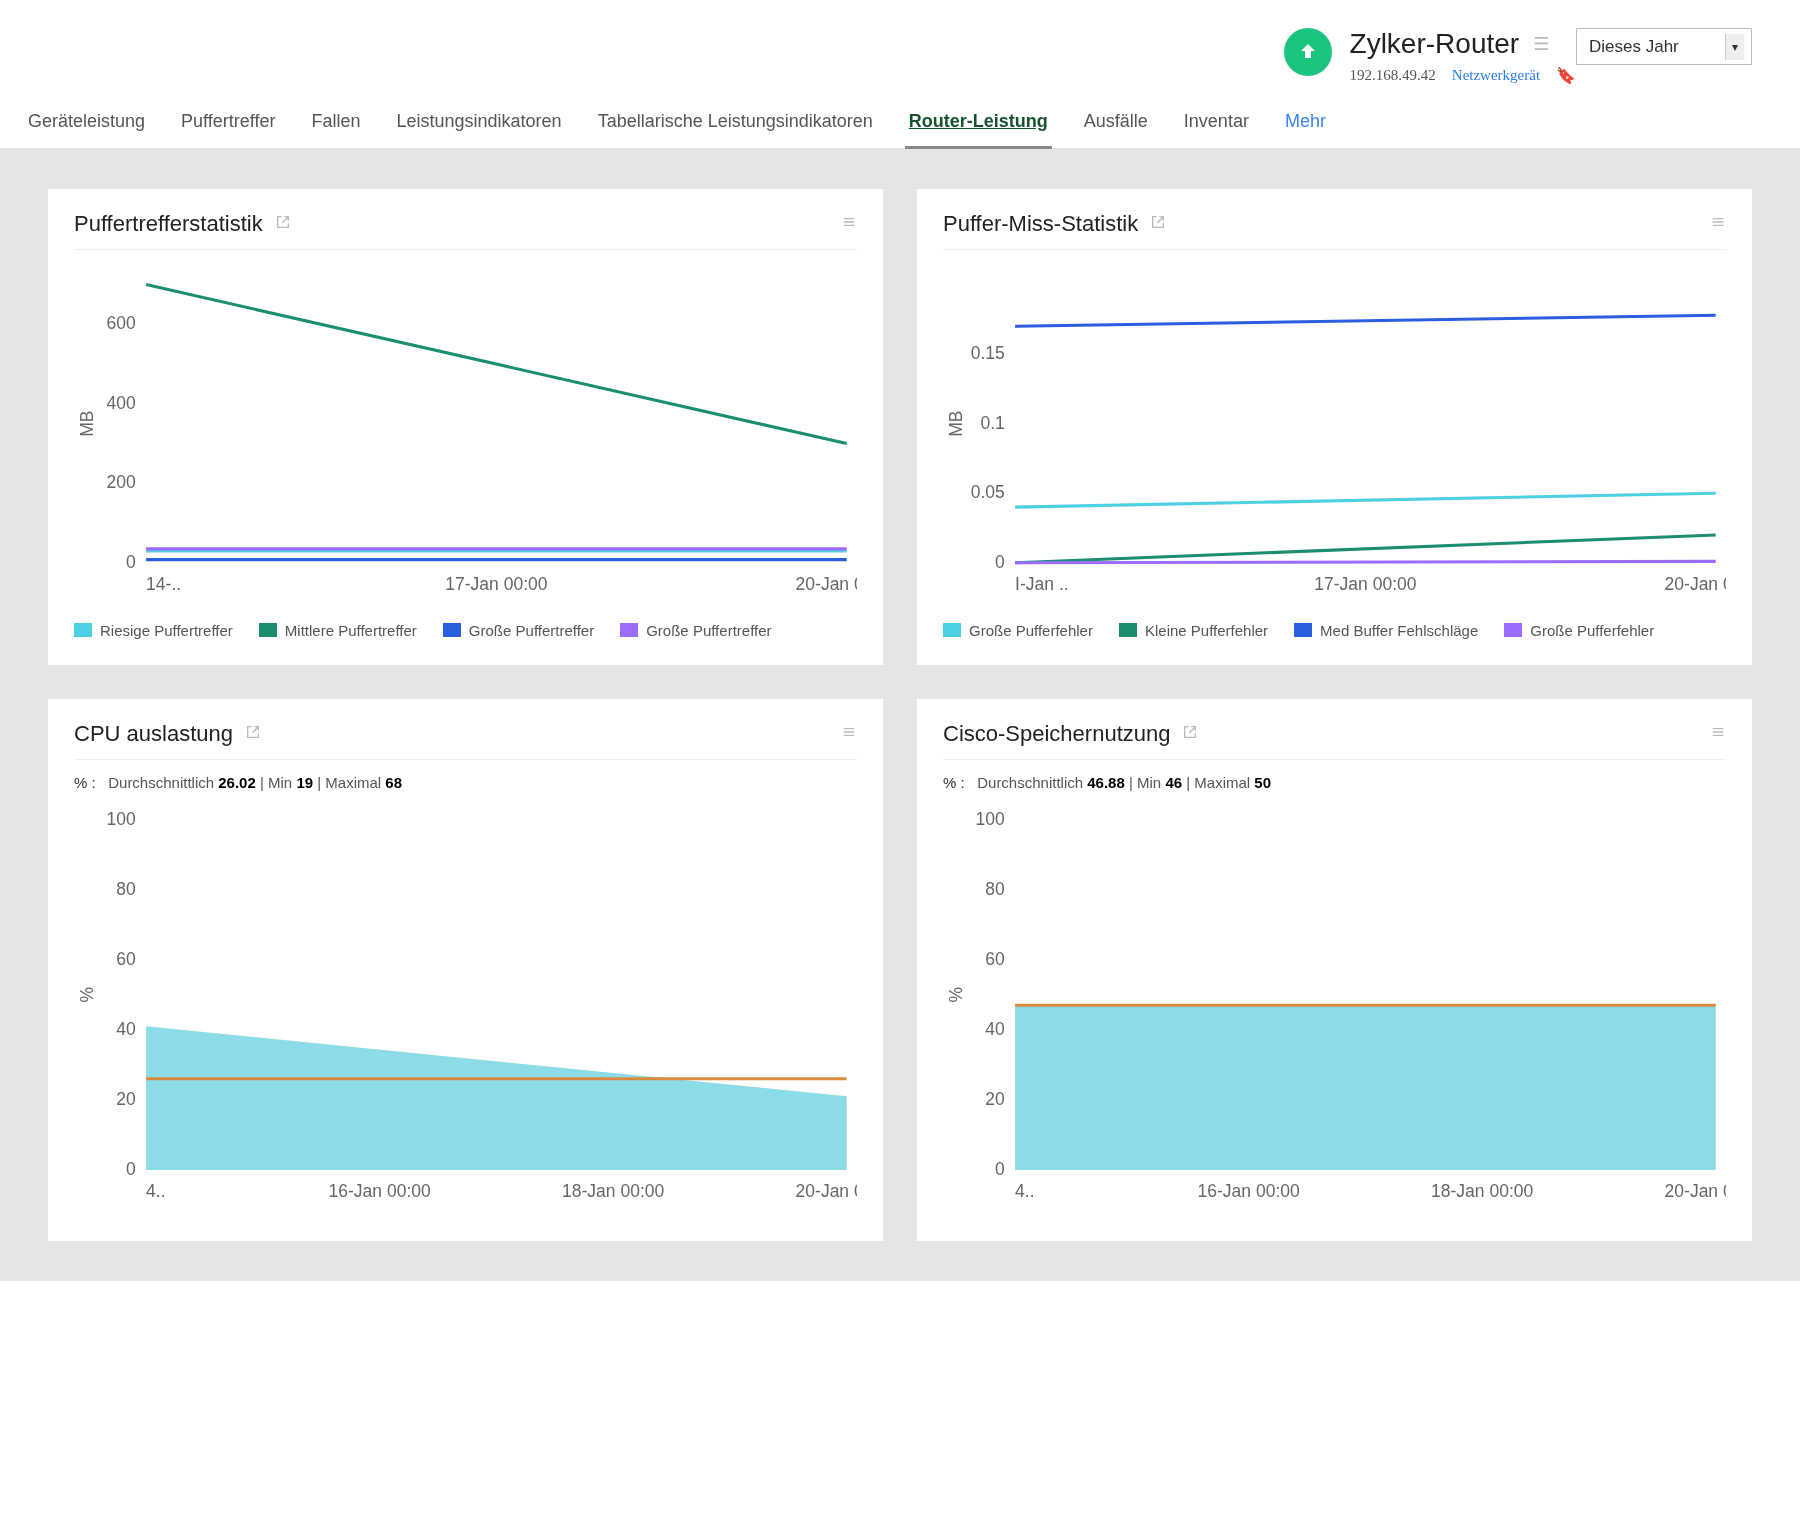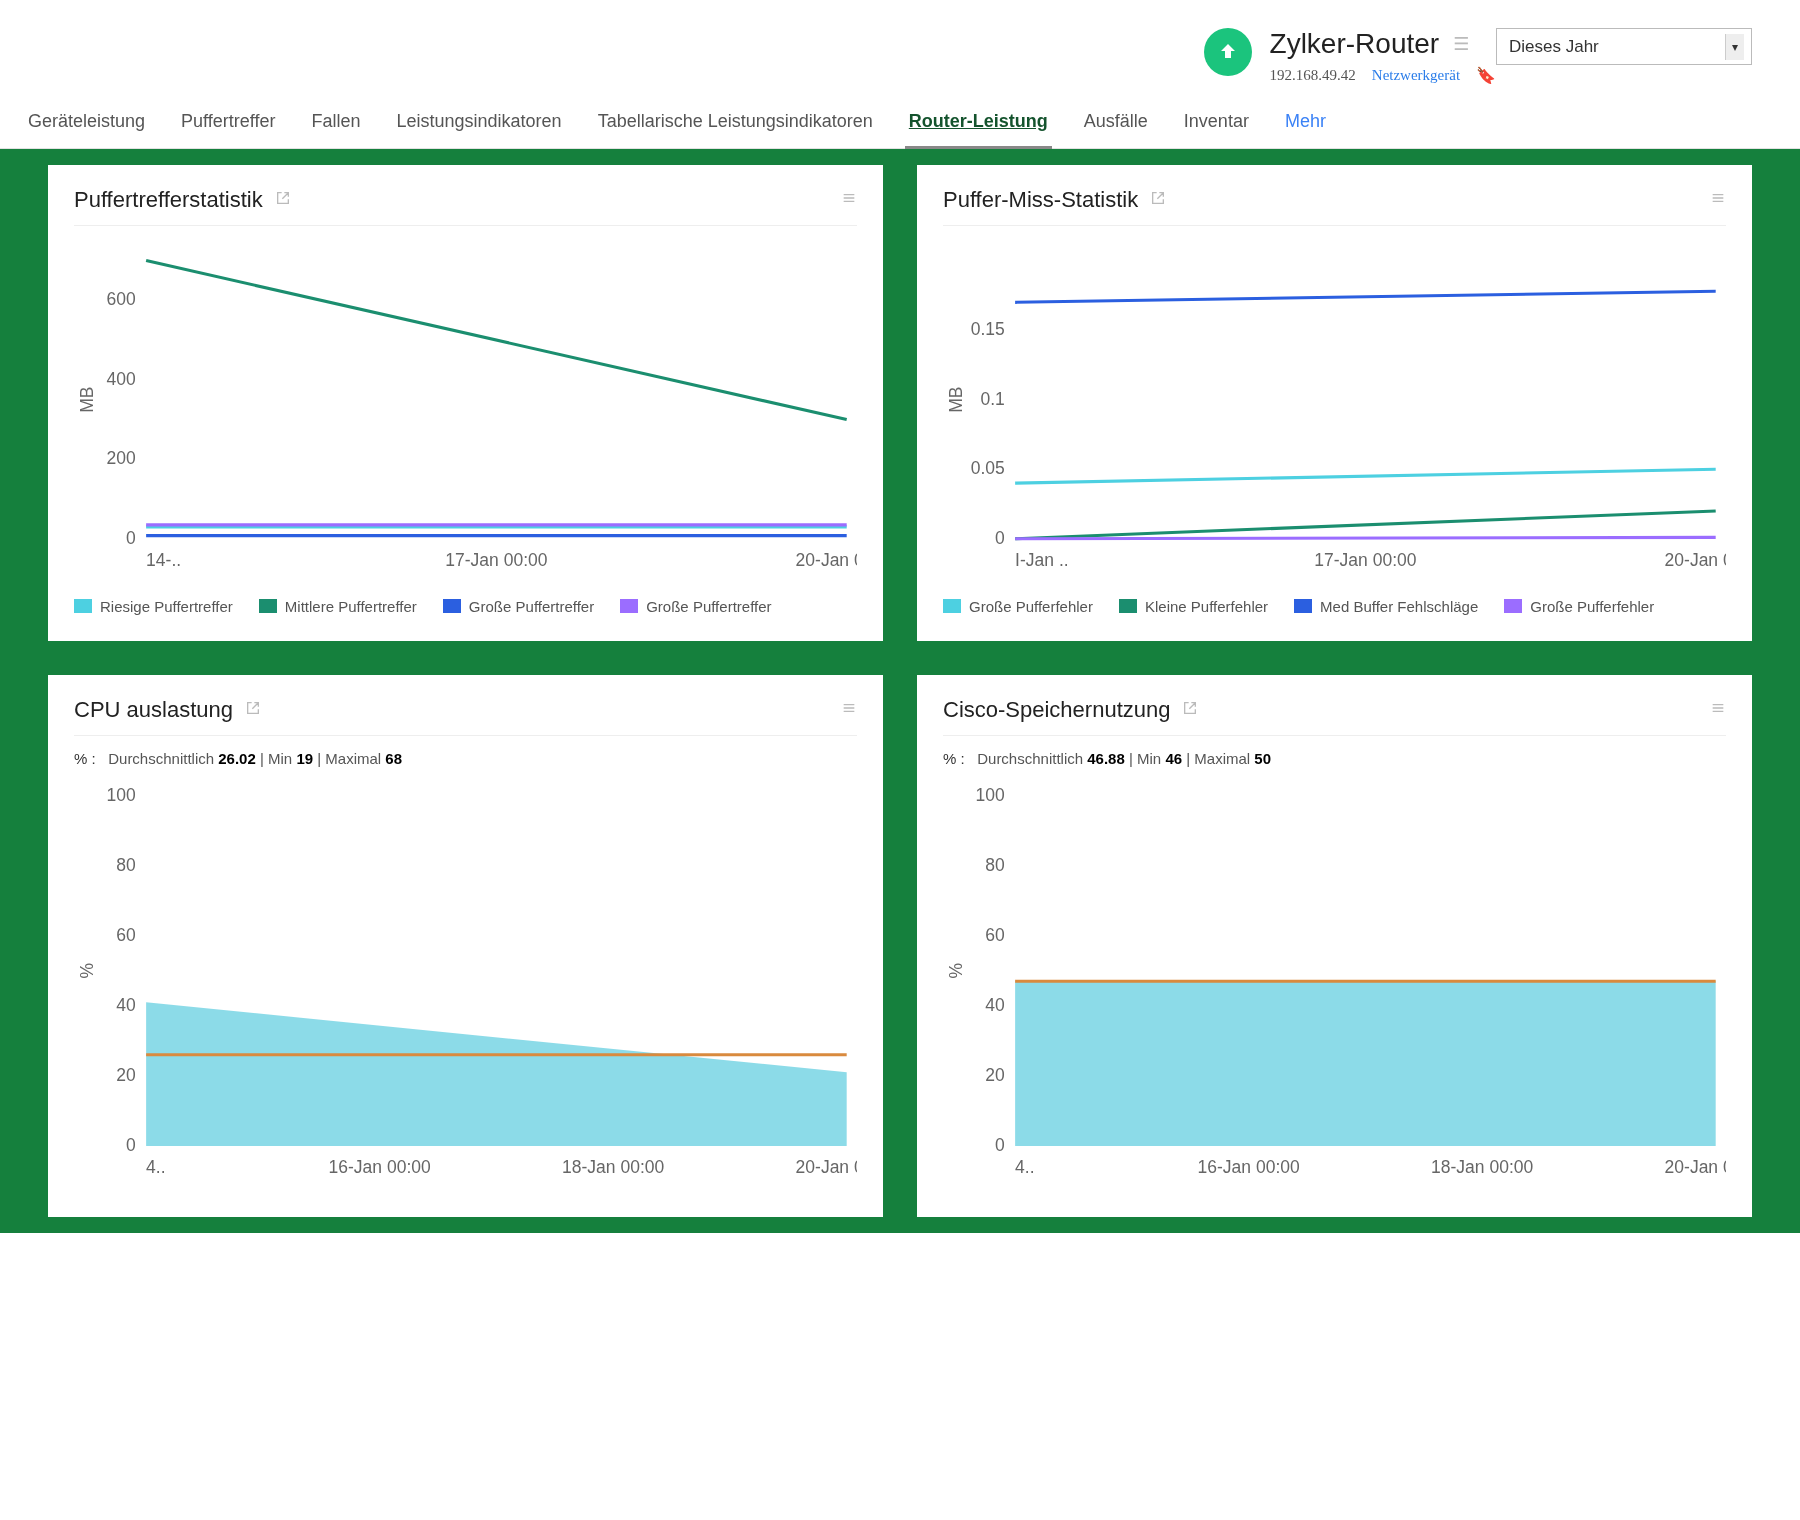--- a/index.html
+++ b/index.html
@@ -9,28 +9,28 @@
 .status-badge { width: 48px; height: 48px; border-radius: 50%; background: #1bc47d; display: flex; align-items: center; justify-content: center; }
 .status-badge svg { width: 24px; height: 24px; fill: #fff; }
 .title-block { display: flex; flex-direction: column; gap: 6px; }
 .title-row { display: flex; align-items: center; gap: 14px; }
 .device-title { font-size: 28px; font-weight: 400; color: #222; }
 .menu-icon { color: #bbb; font-size: 18px; line-height: 1; }
 .sub-row { display: flex; align-items: center; gap: 16px; font-size: 15px; font-family: Liberation Serif, serif; }
 .ip { color: #555; }
 .device-type { color: #2b7de9; }
 .tag-icon { font-size: 16px; color: #222; }
-.period-select { border: 1px solid #bbb; padding: 8px 30px 8px 12px; font-size: 17px; color: #333; background: #fff; appearance: none; width: 256px; position: relative; }
+.period-select { border: 1px solid #bbb; padding: 8px 30px 8px 12px; font-size: 17px; color: #333; background: #fff; appearance: none; width: 176px; position: relative; }
 .select-wrap { position: relative; }
 .select-wrap::after { content: "▾"; position: absolute; right: 8px; top: 50%; transform: translateY(-50%); background: #eee; border-left: 1px solid #ccc; padding: 6px 6px; font-size: 12px; color: #333; pointer-events: none; }
 .tabs { display: flex; gap: 28px; padding: 0 24px; border-bottom: 1px solid #e2e2e2; font-size: 18px; }
 .tab { padding: 10px 4px 14px 4px; color: #555; cursor: pointer; }
 .tab.active { color: #14532d; font-weight: 700; border-bottom: 3px solid #888; margin-bottom: -1px; text-decoration: underline; }
 .tab.link { color: #3b82f6; }
-.grid { background: #15803d; padding: 16px 48px; display: grid; grid-template-columns: 1fr 1fr; gap: 34px; }
+.grid { background: #e5e5e5; padding: 40px 48px; display: grid; grid-template-columns: 1fr 1fr; gap: 34px; }
 .card { background: #fff; padding: 22px 26px 26px 26px; }
 .card-header { display: flex; align-items: center; justify-content: space-between; border-bottom: 1px solid #eee; padding-bottom: 12px; margin-bottom: 14px; }
 .card-title-wrap { display: flex; align-items: center; gap: 12px; }
 .card-title { font-size: 22px; font-weight: 400; color: #222; }
 .popout-icon { color: #bbb; }
 .popout-icon svg { width: 16px; height: 16px; stroke: #bbb; fill: none; stroke-width: 2; }
 .hamburger { color: #bbb; }
 .hamburger svg { width: 16px; height: 16px; stroke: #bbb; fill: none; stroke-width: 2; }
 .stats-row { font-size: 15px; color: #555; margin-bottom: 8px; }
 .stats-row .pct { color: #333; }

